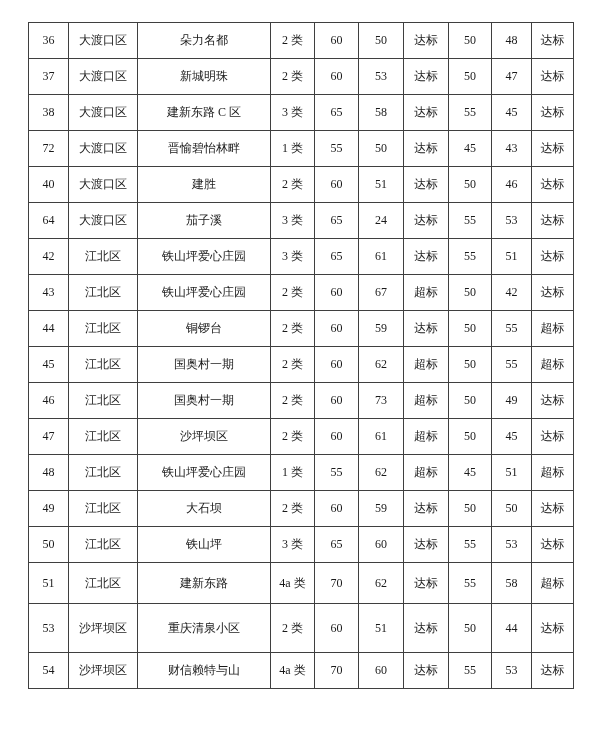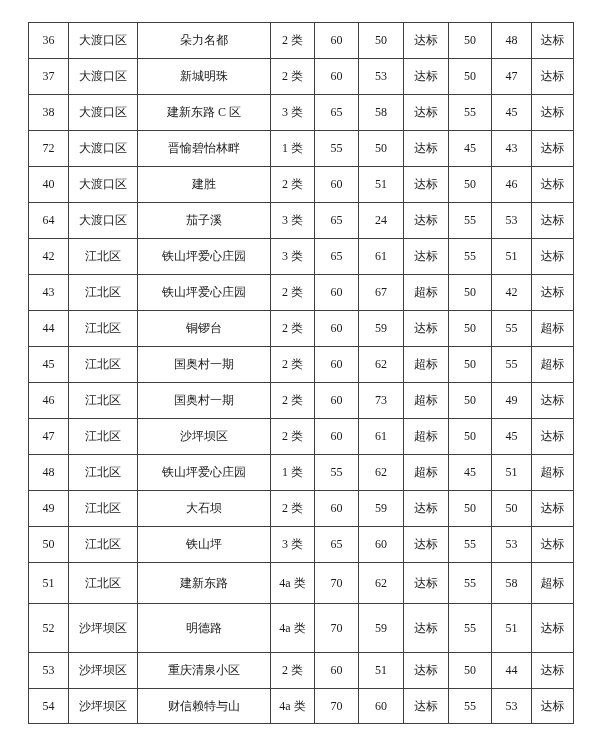--- a/index.html
+++ b/index.html
@@ -243,32 +243,20 @@
           <td>建新东路</td>
           <td>4a 类</td>
           <td>70</td>
           <td>62</td>
           <td>达标</td>
           <td>55</td>
           <td>58</td>
           <td>超标</td>
         </tr>
         <tr>
-          <td>52</td>
-          <td>沙坪坝区</td>
-          <td>明德路</td>
-          <td>4a 类</td>
-          <td>70</td>
-          <td>59</td>
-          <td>达标</td>
-          <td>55</td>
-          <td>51</td>
-          <td>达标</td>
-        </tr>
-        <tr>
           <td>53</td>
           <td>沙坪坝区</td>
           <td>重庆清泉小区</td>
           <td>2 类</td>
           <td>60</td>
           <td>51</td>
           <td>达标</td>
           <td>50</td>
           <td>44</td>
           <td>达标</td>

